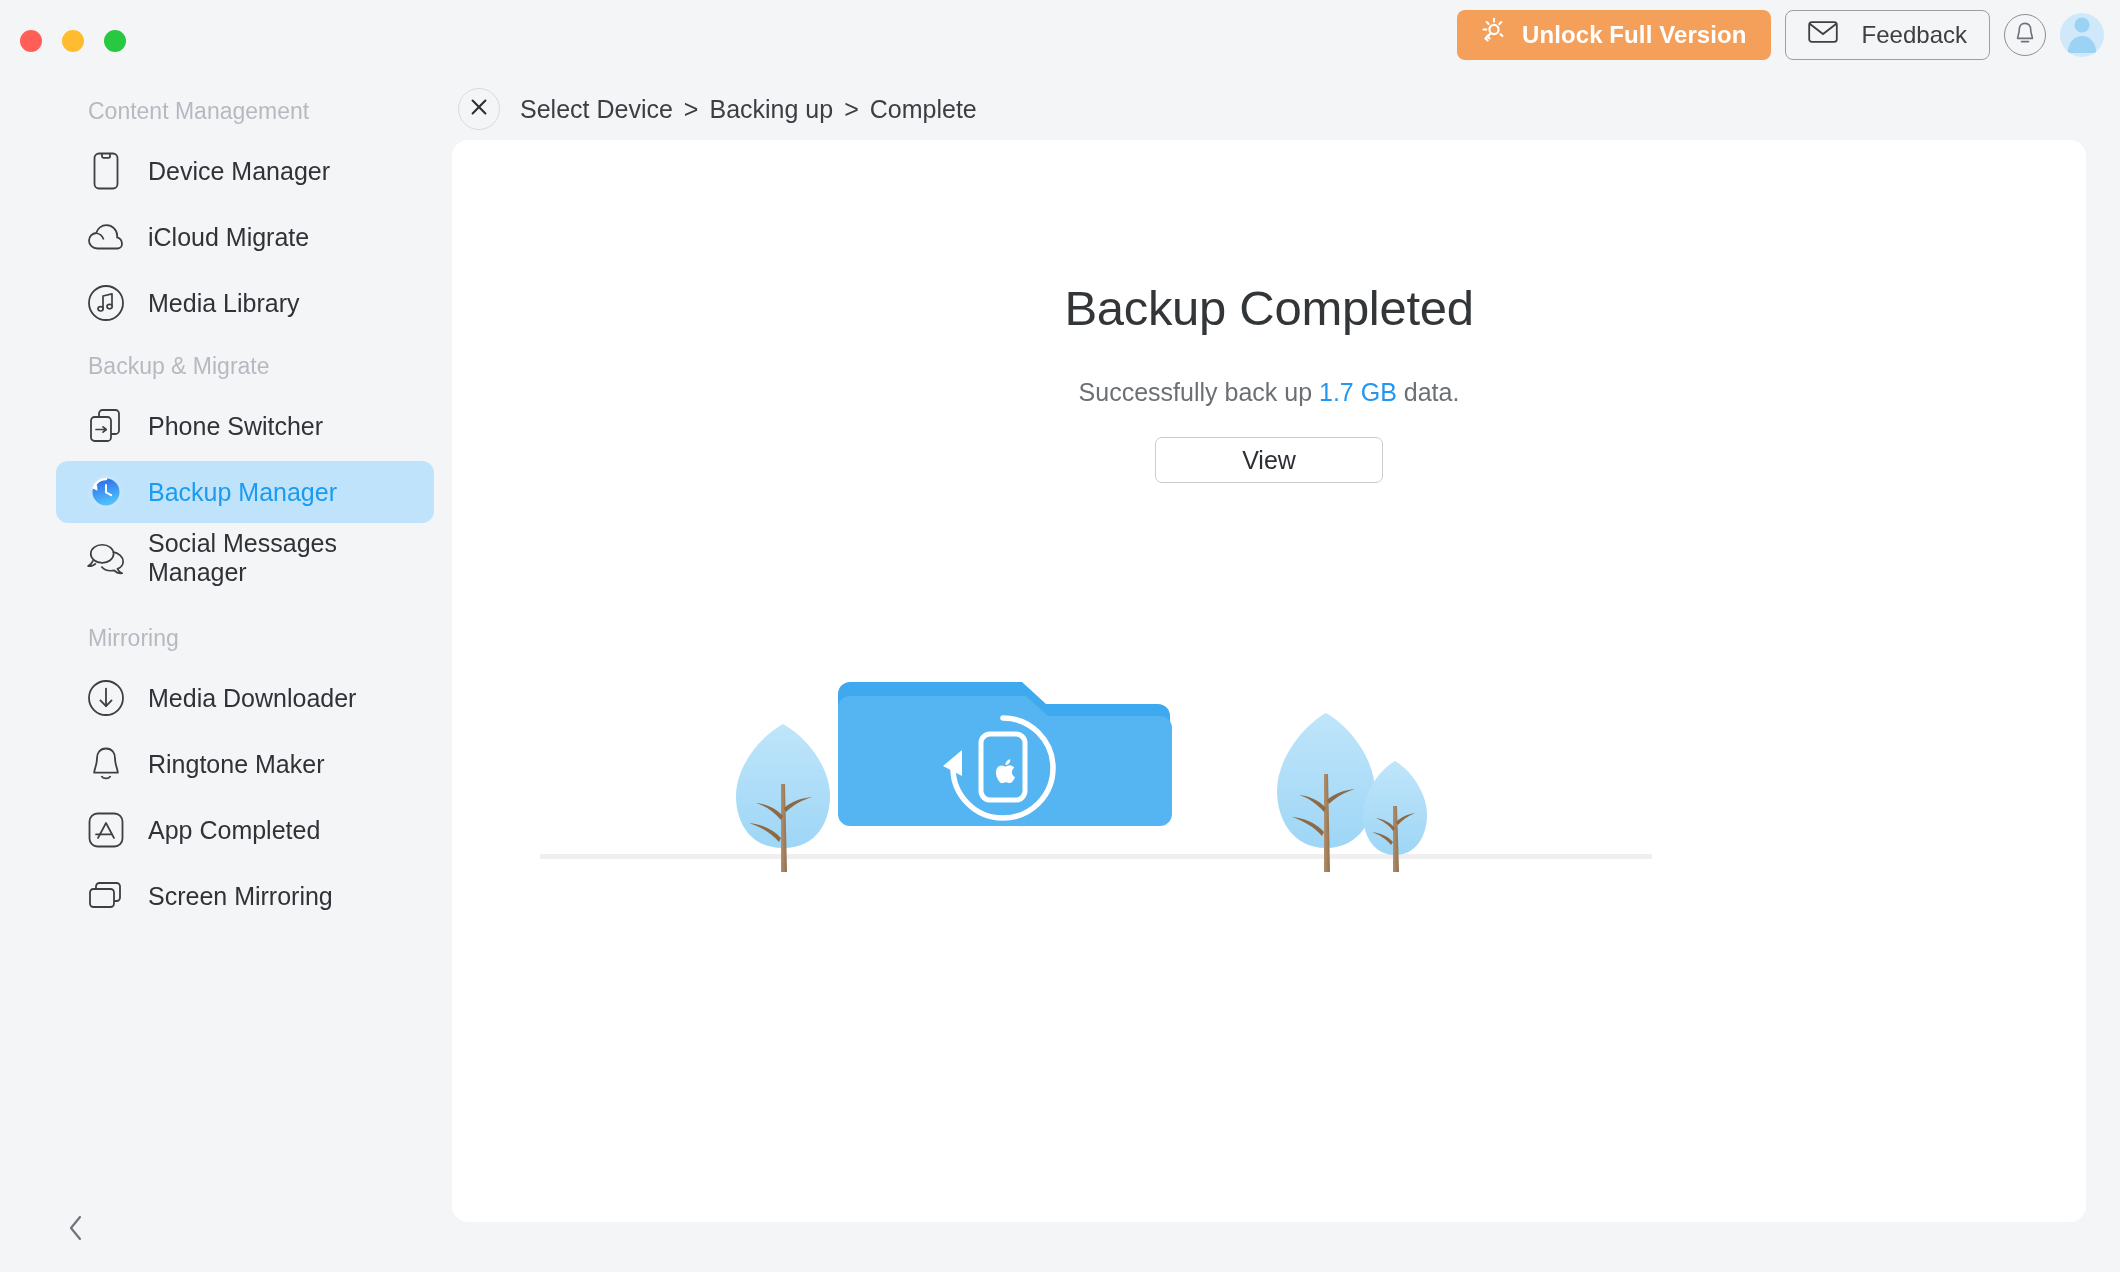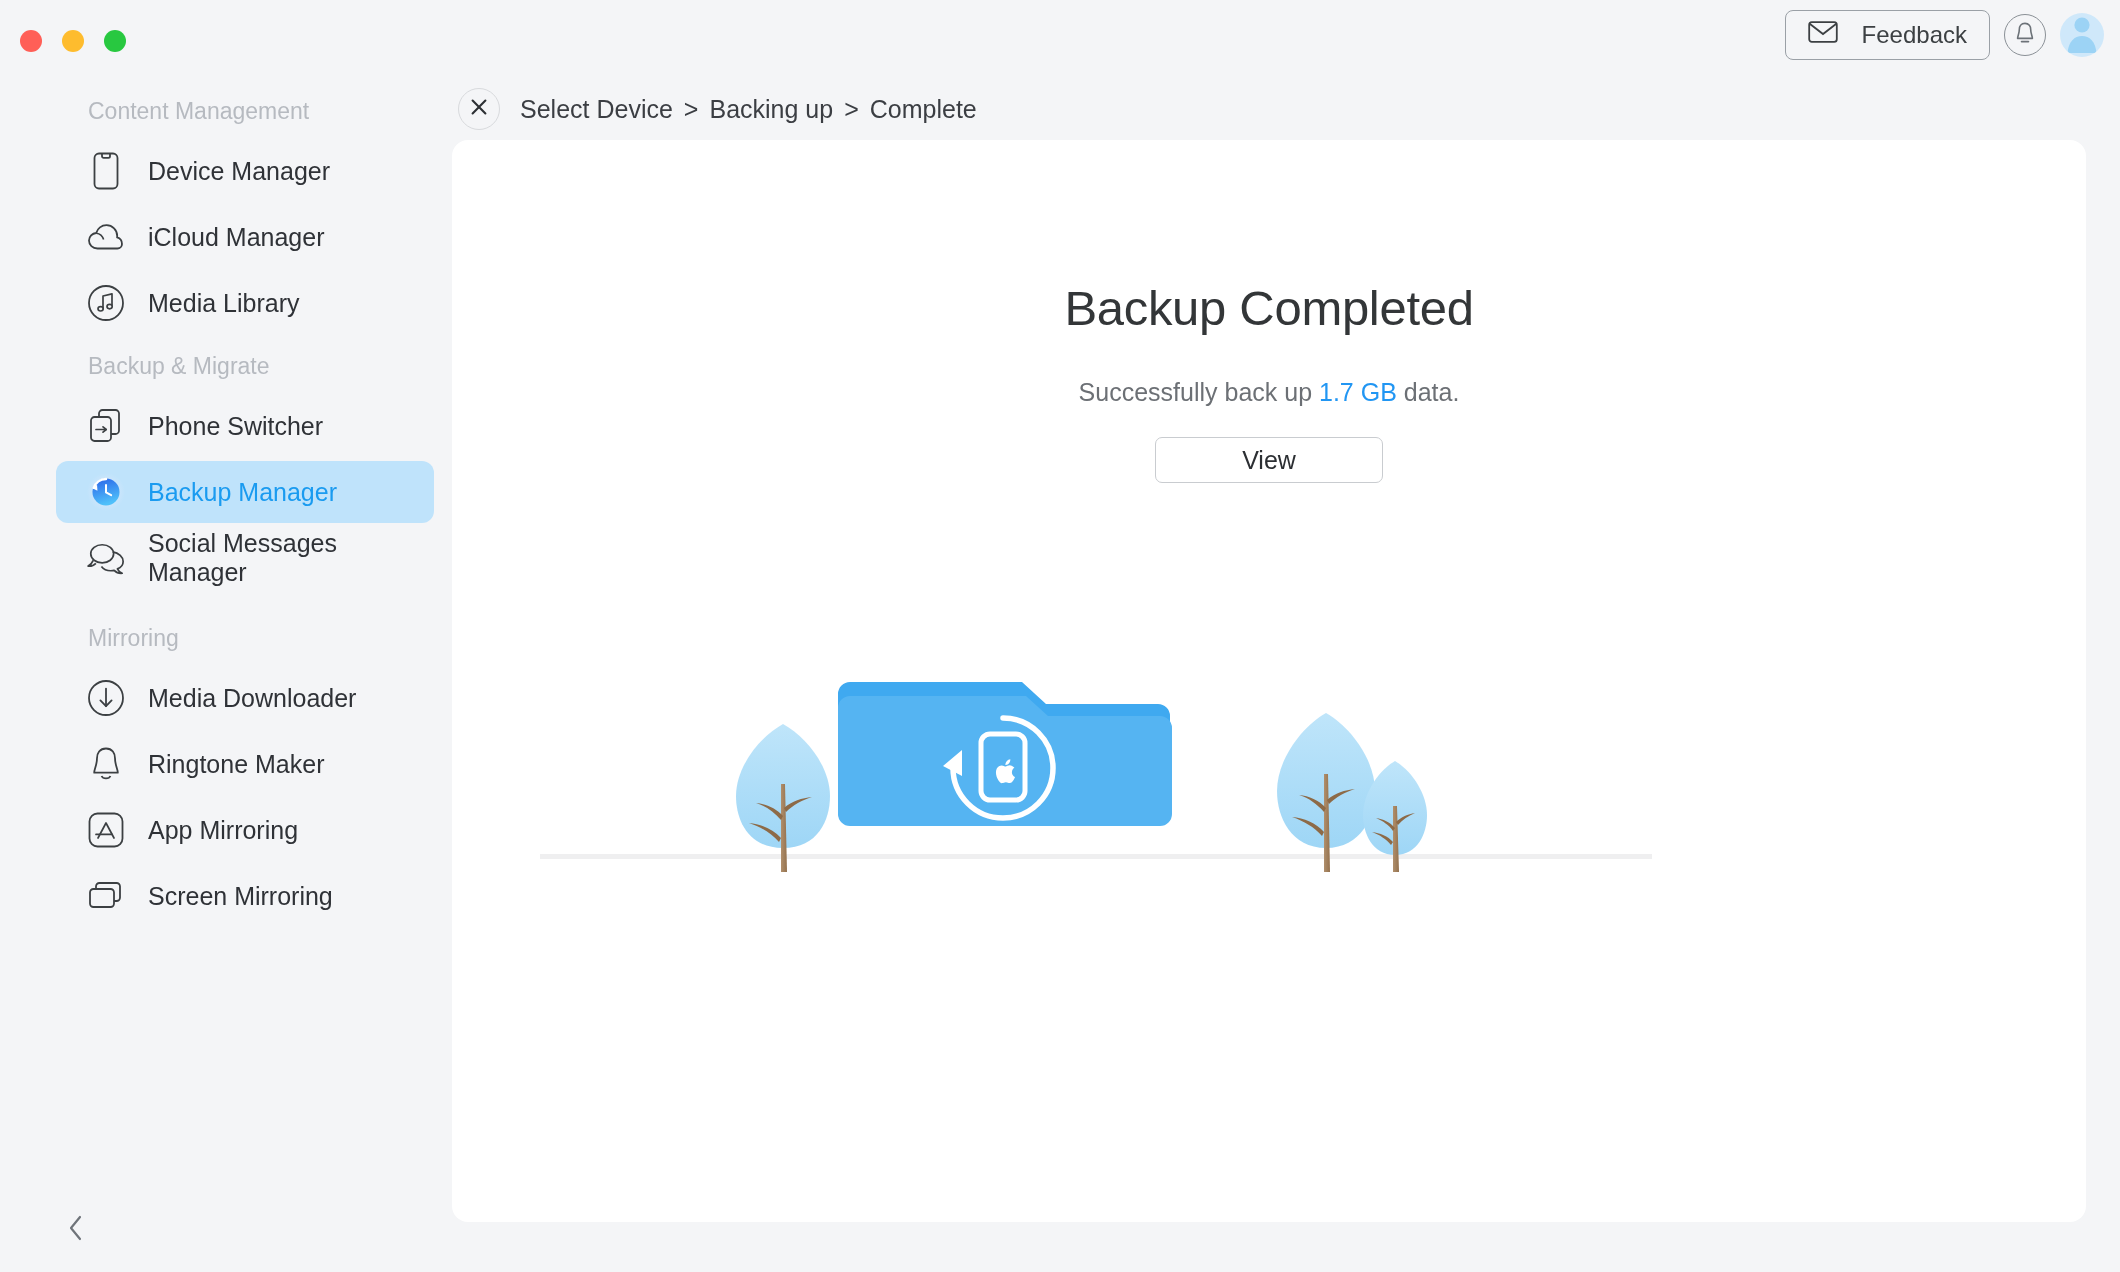--- a/index.html
+++ b/index.html
@@ -179,20 +179,39 @@
 <div id="app">
 
   <div class="titlebar">
     <div class="traffic">
       <span class="dot red"></span>
       <span class="dot yellow"></span>
       <span class="dot green"></span>
     </div>
 
     <div class="topright">
+      <button class="btn-unlock">
+        <span>
+          <svg width="30" height="30" viewBox="0 0 30 30">
+            <g stroke="#fff" stroke-width="2.1" fill="none" stroke-linecap="round">
+              <circle cx="15" cy="12.5" r="4.6"></circle>
+              <path d="M12 16 L6.6 21.6"></path>
+              <path d="M8.6 19.4 L10.6 21.4"></path>
+              <path d="M6.6 21.4 L8.6 23.4"></path>
+              <path d="M15 4.6 L15 1.8"></path>
+              <path d="M9.6 6.9 L7.7 5"></path>
+              <path d="M20.4 6.9 L22.3 5"></path>
+              <path d="M7.3 12.5 L4.6 12.5"></path>
+              <path d="M9.6 18.1 L7.9 19.8"></path>
+              <path d="M21.5 17.2 L23.4 19.1"></path>
+            </g>
+          </svg>
+        </span>
+        <span>Unlock Full Version</span>
+      </button>
 
       <button class="btn-feedback">
         <span>
           <svg width="30" height="24" viewBox="0 0 30 24">
             <rect x="1.2" y="2.2" width="27.6" height="19.6" rx="2.6" fill="none" stroke="#3c4043" stroke-width="1.8"></rect>
             <path d="M2 4 L15 14 L28 4" fill="none" stroke="#3c4043" stroke-width="1.8" stroke-linecap="round"></path>
           </svg>
         </span>
         <span>Feedback</span>
       </button>
@@ -231,21 +250,21 @@
       <span>Device Manager</span>
     </div>
 
     <div class="nav-item">
       <span class="ico">
         <svg width="40" height="32" viewBox="0 0 40 32">
           <path d="M11.5 27.5 C6.5 27.5 3 24 3 19.6 C3 15.6 6.2 12.3 10.2 12 C11.4 7.4 15.6 4.2 20.5 4.2 C26.4 4.2 31.2 9 31.2 14.9 C31.2 15.4 31.2 15.9 31.1 16.4 C34 17.3 36 20 36 23 C36 25.6 34 27.5 31.4 27.5 Z" fill="none" stroke="#3c4043" stroke-width="1.8" stroke-linejoin="round"></path>
           <path d="M10.3 12.2 C13.8 12.6 16.6 15.2 17.6 18.6" fill="none" stroke="#3c4043" stroke-width="1.6"></path>
         </svg>
       </span>
-      <span>iCloud Manager</span>
+      <span>iCloud Migrate</span>
     </div>
 
     <div class="nav-item">
       <span class="ico">
         <svg width="40" height="40" viewBox="0 0 40 40">
           <circle cx="20" cy="20" r="17" fill="none" stroke="#3c4043" stroke-width="1.8"></circle>
           <path d="M17 25.5 L17 13 L26 10.8 L26 22.8" fill="none" stroke="#3c4043" stroke-width="1.7" stroke-linejoin="round"></path>
           <ellipse cx="14.6" cy="25.8" rx="2.6" ry="2.2" fill="none" stroke="#3c4043" stroke-width="1.7"></ellipse>
           <ellipse cx="23.6" cy="23.6" rx="2.6" ry="2.2" fill="none" stroke="#3c4043" stroke-width="1.7"></ellipse>
         </svg>
@@ -325,21 +344,21 @@
     </div>
 
     <div class="nav-item">
       <span class="ico">
         <svg width="38" height="38" viewBox="0 0 38 38">
           <rect x="2.5" y="2.5" width="33" height="33" rx="8" fill="none" stroke="#3c4043" stroke-width="1.8"></rect>
           <path d="M11 27 L19 12 L27 27" fill="none" stroke="#3c4043" stroke-width="1.7" stroke-linecap="round" stroke-linejoin="round"></path>
           <path d="M9 23.4 L25 23.4" stroke="#3c4043" stroke-width="1.7" stroke-linecap="round"></path>
         </svg>
       </span>
-      <span>App Mirroring</span>
+      <span>App Completed</span>
     </div>
 
     <div class="nav-item">
       <span class="ico">
         <svg width="40" height="34" viewBox="0 0 40 34">
           <rect x="10" y="4" width="24" height="18" rx="3.4" fill="none" stroke="#3c4043" stroke-width="1.8"></rect>
           <rect x="4" y="10" width="24" height="18" rx="3.4" fill="#f4f5f7" stroke="#3c4043" stroke-width="1.8"></rect>
         </svg>
       </span>
       <span>Screen Mirroring</span>

